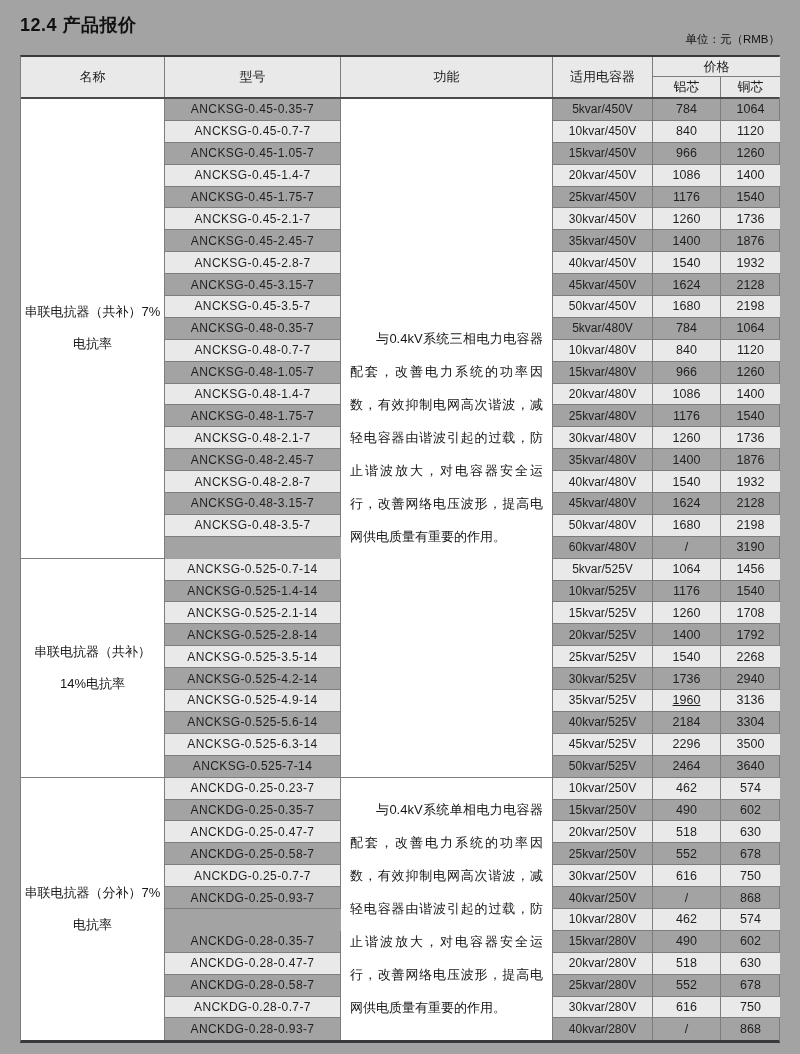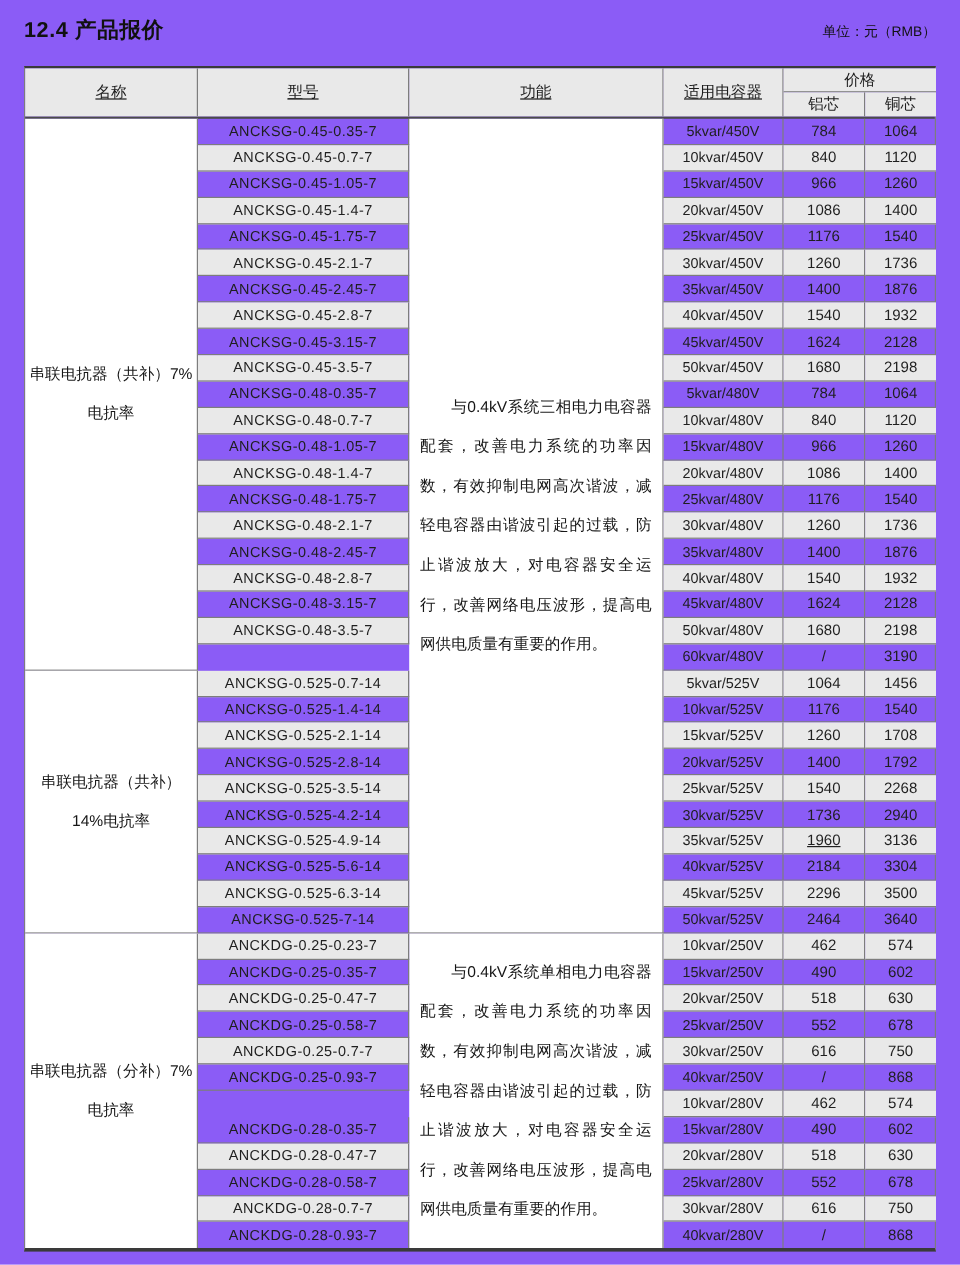--- a/index.html
+++ b/index.html
@@ -1,32 +1,32 @@
 <!DOCTYPE html>
 <html><head>
 <meta charset="utf-8">
 <style>
   html,body{margin:0;padding:0;background:#ffffff;}
   body{font-family:"Liberation Sans","DejaVu Sans",sans-serif;color:#222;}
-  #page{position:relative;width:800px;height:1054px;background:#8b5cf6;overflow:hidden;}
+  #page{position:relative;width:800px;height:1054px;background:#a3a3a3;overflow:hidden;}
 
   #doc-title{position:absolute;left:20px;top:13px;font-size:18px;font-weight:bold;color:#111;letter-spacing:.5px;}
-  #unit-label{position:absolute;right:20px;top:19px;font-size:11.5px;color:#111;}
+  #unit-label{position:absolute;right:20px;top:32px;font-size:11.5px;color:#111;}
 
   #pricing-table{position:absolute;left:20px;top:55px;width:760px;
     border-left:1px solid #7d7d7d;border-right:1px solid #7d7d7d;
     border-top:2.5px solid #3a3a3a;border-bottom:3px solid #3a3a3a;
     box-sizing:border-box;}
 
   .thead{display:grid;grid-template-columns:144px 176px 212px 100px 68px 59px;
     grid-template-rows:20px 20px;border-bottom:2px solid #4b4b4b;}
   .th{background:#e9e9e9;display:flex;align-items:center;justify-content:center;
     font-size:13px;color:#1c1c1c;border-right:1px solid #7d7d7d;box-sizing:border-box;}
   .th.last{border-right:none;}
-  .th.span2{grid-row:1 / span 2;text-decoration:underline;}
+  .th.span2{grid-row:1 / span 2;}
   .th.price-h{grid-column:5 / span 2;grid-row:1;border-bottom:1px solid #7d7d7d;border-right:none;}
 
   .tbody{display:grid;grid-template-columns:144px 176px 212px 100px 68px 59px;grid-auto-rows:21.9px;}
   .cell{display:flex;align-items:center;justify-content:center;box-sizing:border-box;
     border-right:1px solid #7d7d7d;border-bottom:1px solid #7d7d7d;
     font-size:12px;color:#1f1f1f;white-space:nowrap;overflow:hidden;}
   .cell.stripe{background:#e9e9e9;}
   .cell.no-bottom{border-bottom:none;}
   .cell.no-right{border-right:none;}
 

